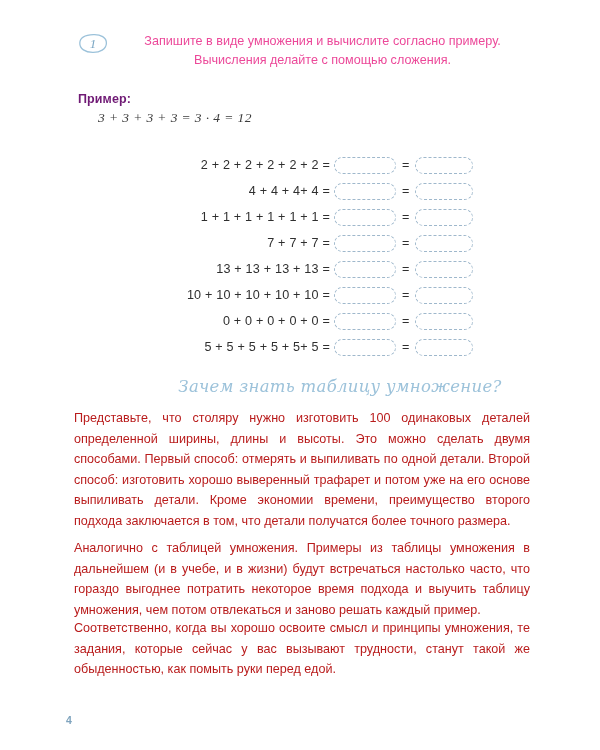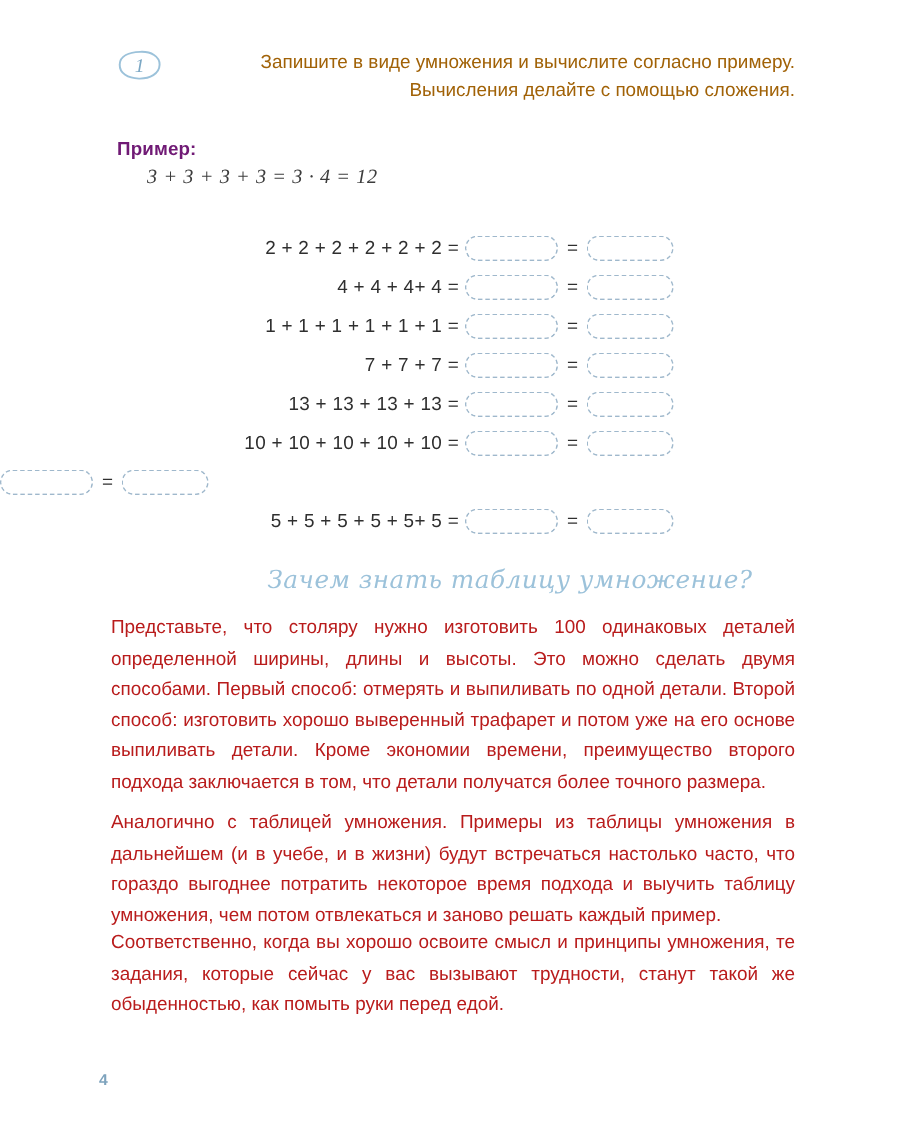--- a/index.html
+++ b/index.html
@@ -47,22 +47,22 @@
     align-items: center;
     justify-content: center;
     font-family: "Liberation Serif", serif;
     font-style: italic;
     font-size: 13px;
     color: #7ba7c4;
   }
   .task-text {
     font-size: 12.6px;
     line-height: 19px;
-    color: #a16207;
-    text-align: right;
+    color: #ec4899;
+    text-align: center;
   }
 
   
   .example-label {
     position: absolute;
     left: 78px;
     top: 92px;
     font-size: 12.5px;
     font-weight: bold;
     color: #701a75;
@@ -98,20 +98,21 @@
   .ex-expr {
     width: 310px;
     text-align: right;
     font-family: "Liberation Sans", sans-serif;
     font-size: 12.6px;
     color: #2f2f2f;
     letter-spacing: .2px;
     white-space: nowrap;
     padding-right: 4px;
     box-sizing: border-box;
+    margin-left: 24px;
   }
   .blank {
     border: 1.2px dashed #9fb8cc;
     border-radius: 12px;
     height: 17px;
     box-sizing: border-box;
     background: #fff;
   }
   .blank.wide  { width: 62px; }
   .blank.narrow{ width: 58px; }
@@ -218,20 +219,21 @@
     </div>
 
     <div class="ex-row">
       <span class="ex-expr">10 + 10 + 10 + 10 + 10 =</span>
       <span class="blank wide"></span>
       <span class="eq-mid">=</span>
       <span class="blank narrow"></span>
     </div>
 
     <div class="ex-row">
+      <span class="ex-expr">0 + 0 + 0 + 0 + 0 =</span>
       <span class="blank wide"></span>
       <span class="eq-mid">=</span>
       <span class="blank narrow"></span>
     </div>
 
     <div class="ex-row">
       <span class="ex-expr">5 + 5 + 5 + 5 + 5+ 5 =</span>
       <span class="blank wide"></span>
       <span class="eq-mid">=</span>
       <span class="blank narrow"></span>

